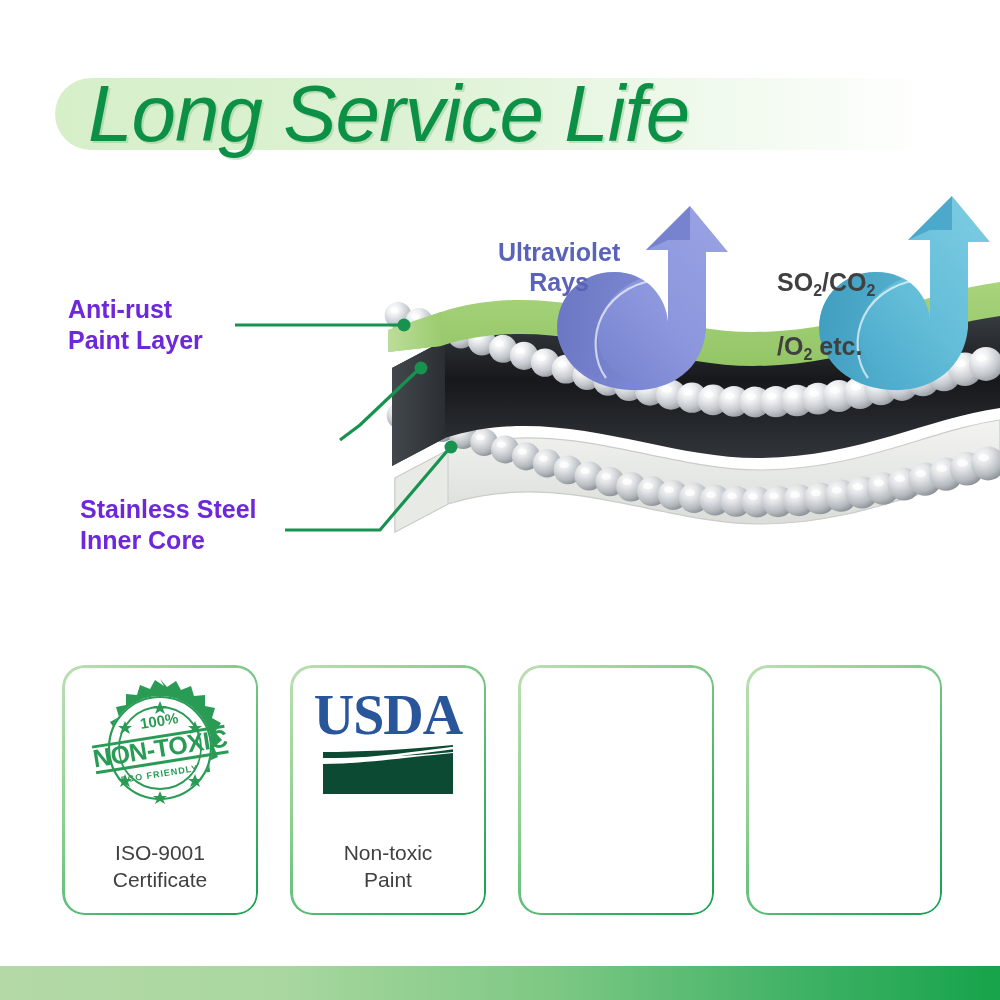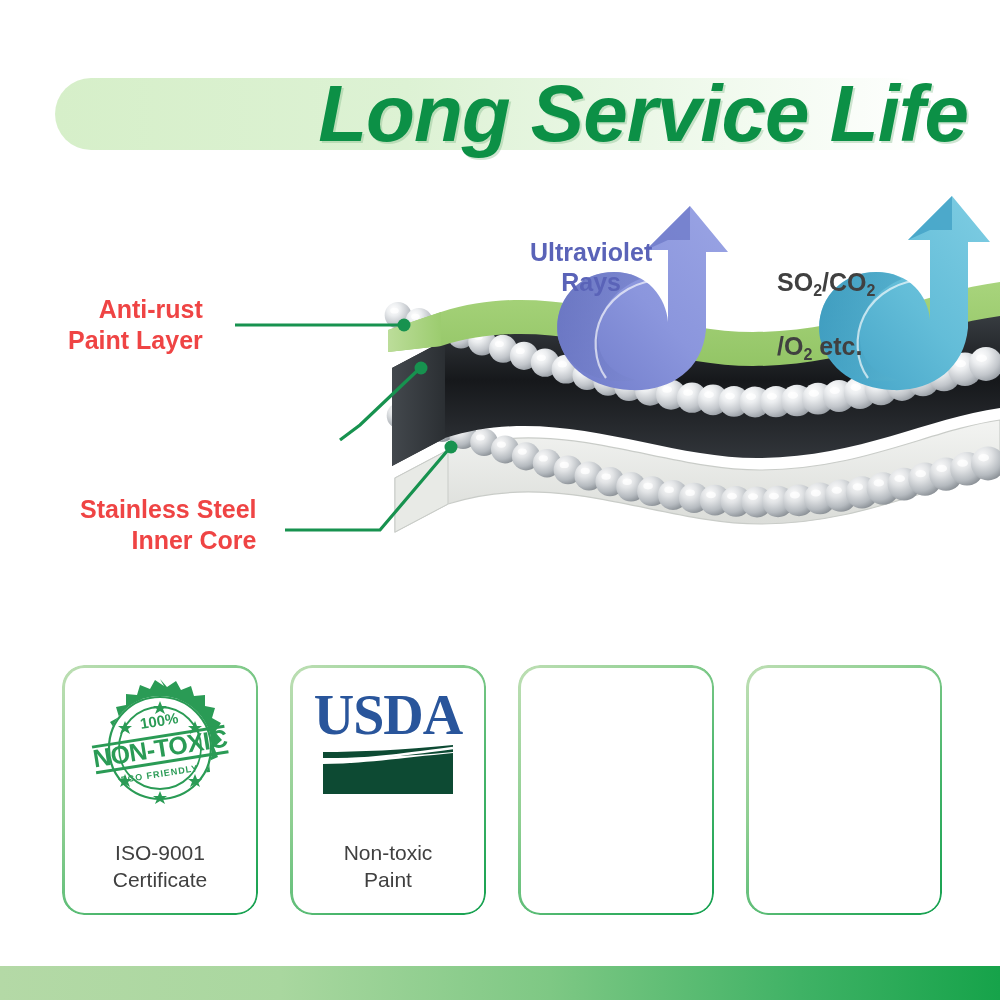--- a/index.html
+++ b/index.html
@@ -14,48 +14,46 @@
 
   
   .title-banner{
     position:absolute;left:55px;top:78px;width:880px;height:72px;
     border-radius:36px;
     background:linear-gradient(90deg,#d6efc9 0%,#ddf2d4 40%,#ecf8e8 68%,#ffffff 100%);
   }
   .title-text{
     position:absolute;left:88px;top:66px;width:880px;height:96px;
     font-size:80px;line-height:96px;
-    font-weight:bold;font-style:italic;
+    font-weight:normal;font-style:italic;
     color:#0c9046;
     letter-spacing:-1px;
     white-space:nowrap;
     text-shadow:2px 2px 0 rgba(120,180,130,.35);
-    text-align:right;
   }
 
   
   .layer-label{
     position:absolute;
-    color:#ef4444;
+    color:#6d28d9;
     font-size:25px;
     font-weight:bold;
     line-height:31px;
     white-space:pre-line;
-    text-align:right;
   }
   #lbl-paint{left:68px;top:294px;}
   #lbl-plating{left:68px;top:398px;}
   #lbl-core{left:68px;top:494px;margin-left:12px;}
 
   
   .arrow-caption{
     position:absolute;font-weight:bold;font-size:25px;line-height:30px;
     white-space:pre-line;
   }
-  #cap-uv{left:498px;top:237px;color:#5a63b8;text-align:center;margin-left:32px;}
+  #cap-uv{left:498px;top:237px;color:#5a63b8;text-align:center;}
   #cap-gas{left:777px;top:237px;color:#404040;}
   #cap-gas sub{font-size:16px;vertical-align:baseline;position:relative;top:5px;}
 
   
   .cards{position:absolute;left:62px;top:665px;width:880px;height:250px;
          display:flex;justify-content:space-between;}
   .card{
     width:196px;height:250px;
     border-radius:22px;
     background:#ffffff;

